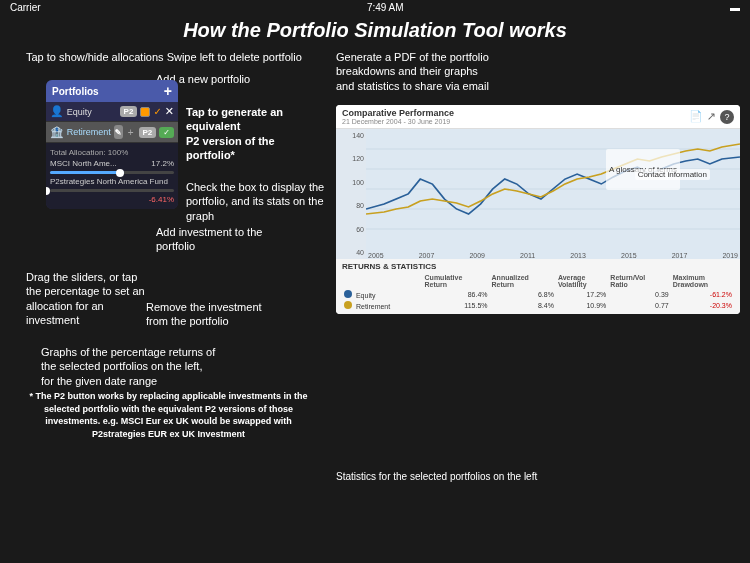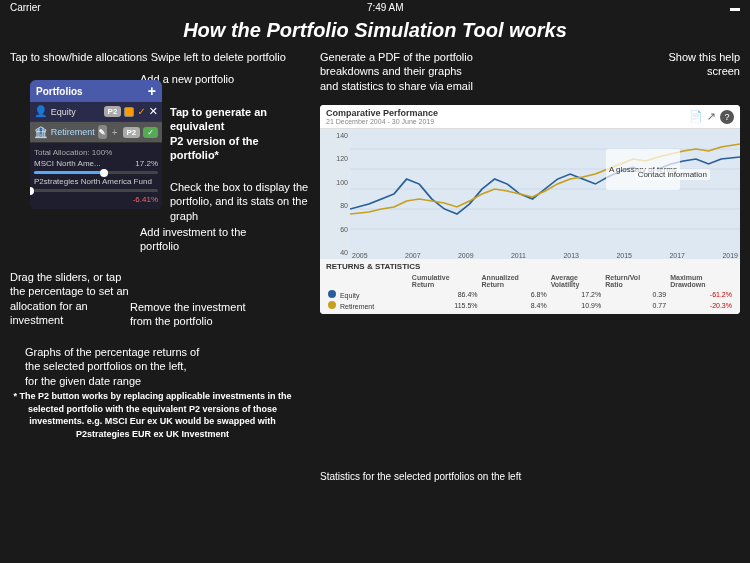--- a/index.html
+++ b/index.html
@@ -265,21 +265,21 @@
 <body>
 
 <div class="status-bar">
   <span>Carrier</span>
   <span>7:49 AM</span>
   <span>▬</span>
 </div>
 
 <div class="page-title">How the Portfolio Simulation Tool works</div>
 
-<div class="main-content" style="position:relative; height: 490px;">
+<div class="main-content" style="position:relative; height: 490px; margin-left: 16px;">
 
   <div class="left-panel">
 
     <div class="annotation" style="top:0; left:0;">
       <span>Tap to show/hide allocations
 Swipe left to delete portfolio</span>
     </div>
 
     <div class="annotation" style="top:22px; left:130px;">
       <span>Add a new portfolio</span>
@@ -380,24 +380,20 @@
 
   <div class="right-panel" style="position:relative; padding-top: 55px;">
 
     <div class="annotation" style="top:0; left:0; max-width:160px;">
       <span>Generate a PDF
 of the portfolio breakdowns
 and their graphs and statistics
 to share via email</span>
     </div>
 
-    <div class="annotation" style="top:0; right:0; max-width:90px; text-align:right;">
-      <span>Show this
-help screen</span>
-    </div>
 
     <div class="chart-mockup">
 
       <div class="chart-header">
         <div>
           <div class="chart-title">Comparative Performance</div>
           <div style="font-size:7px;color:#888;">21 December 2004 - 30 June 2019</div>
         </div>
         <div class="chart-icons">
           <span style="font-size:11px;">📄</span>

